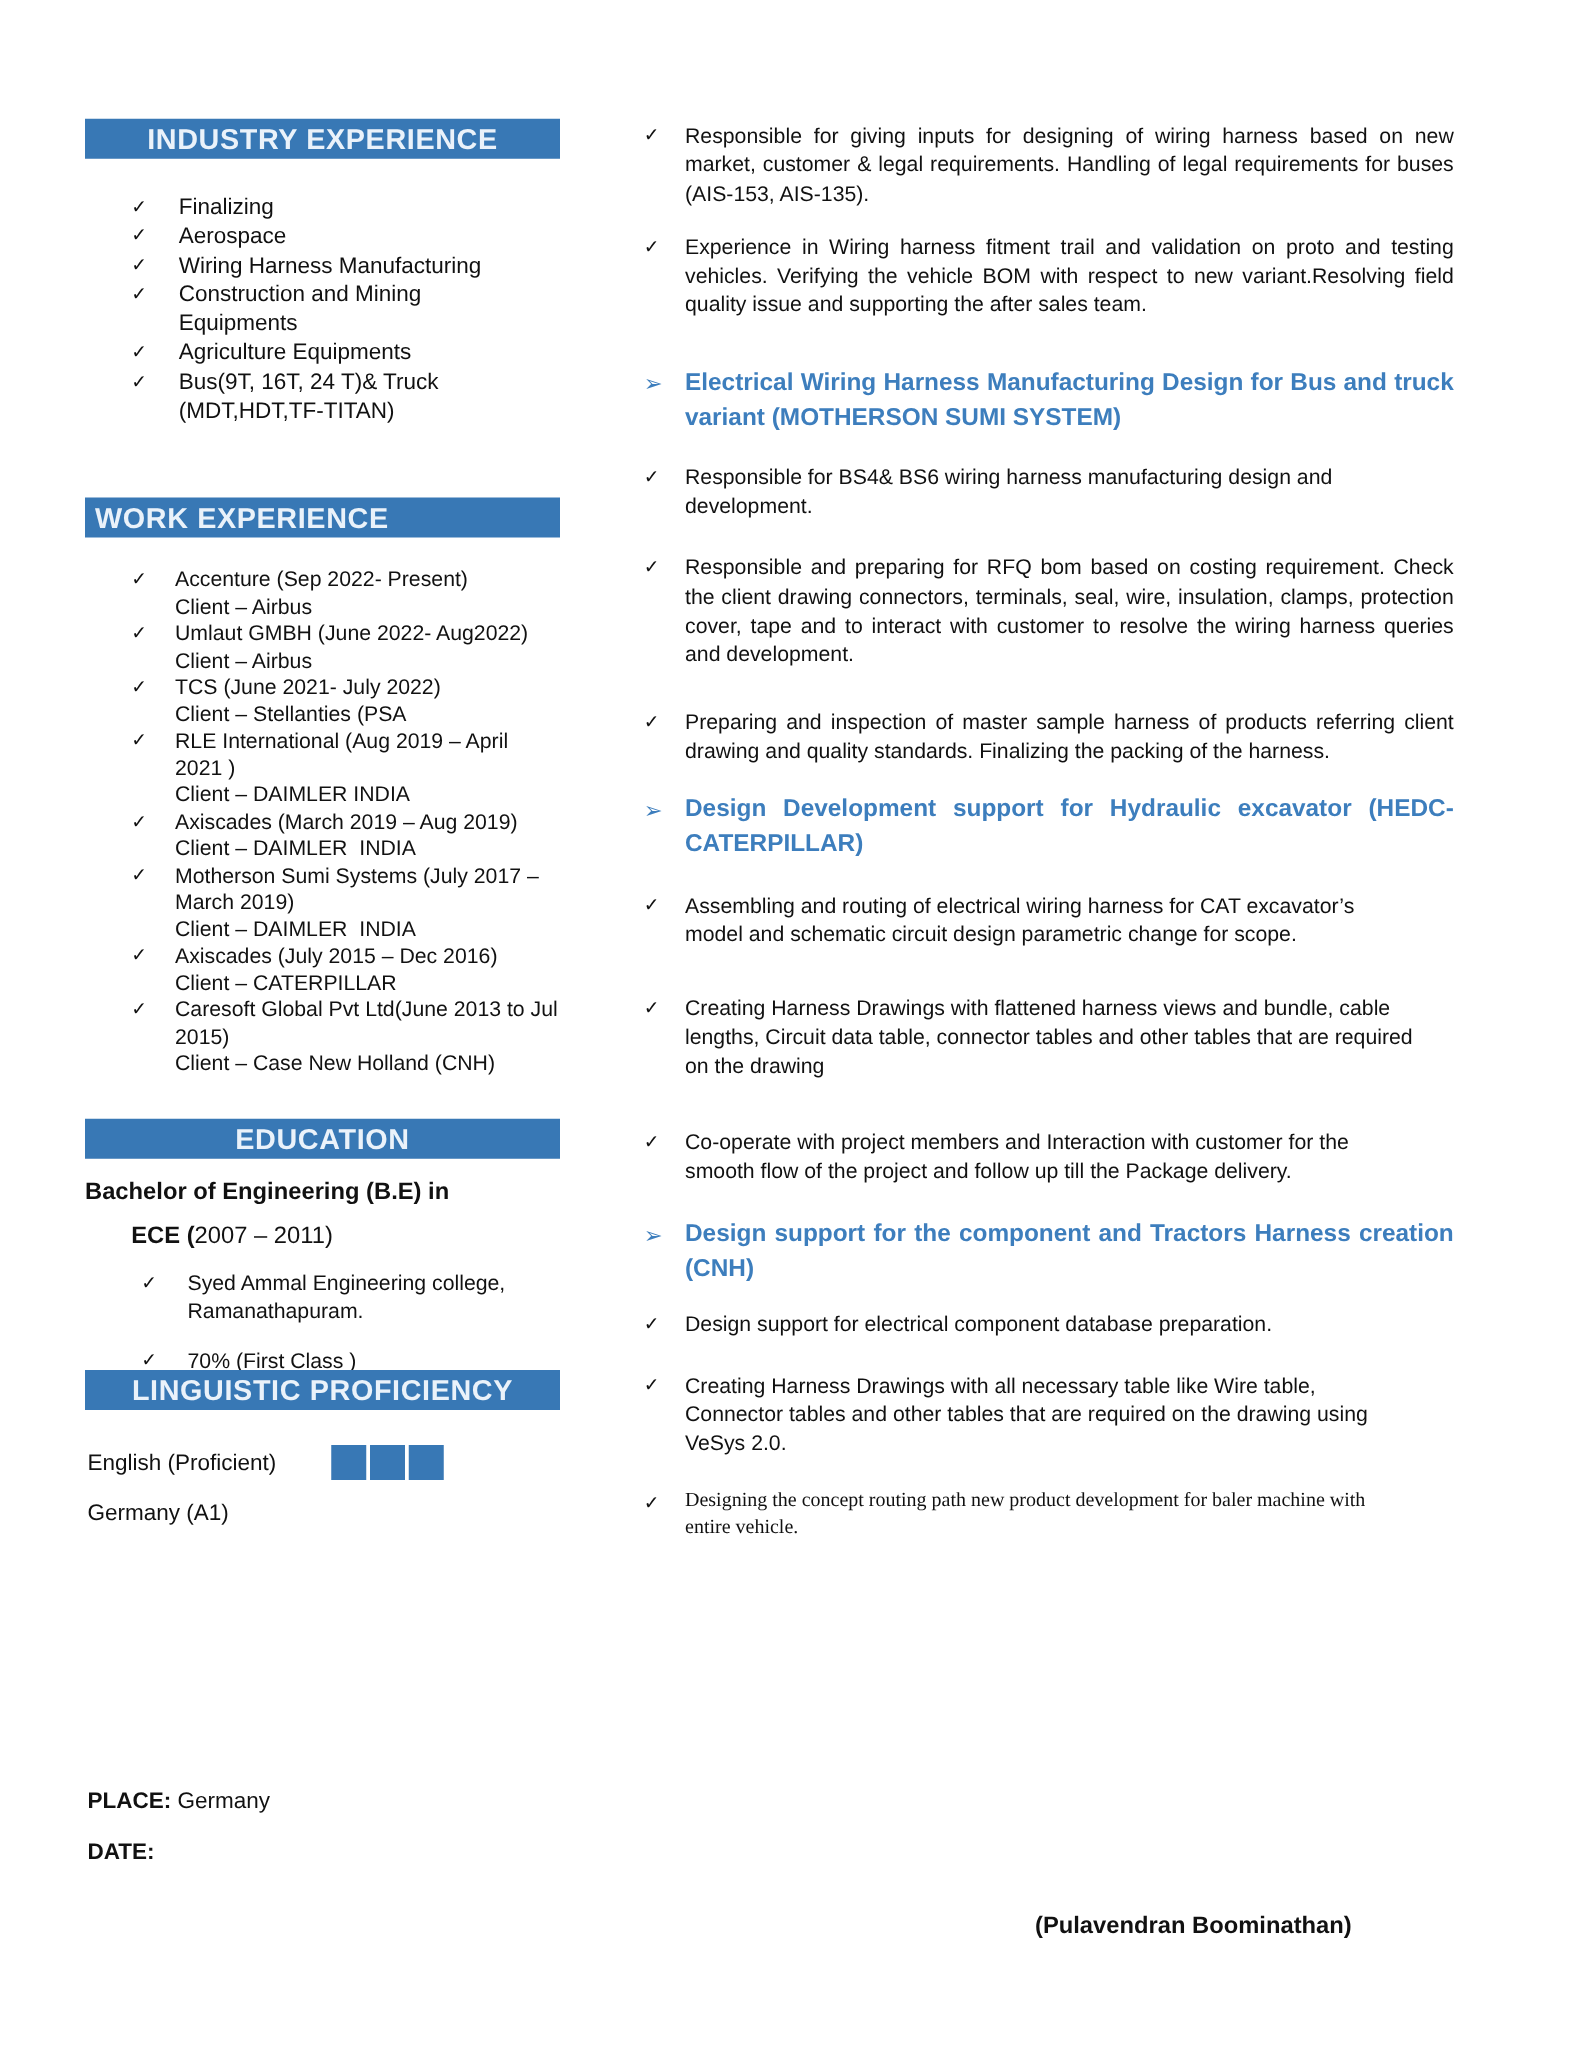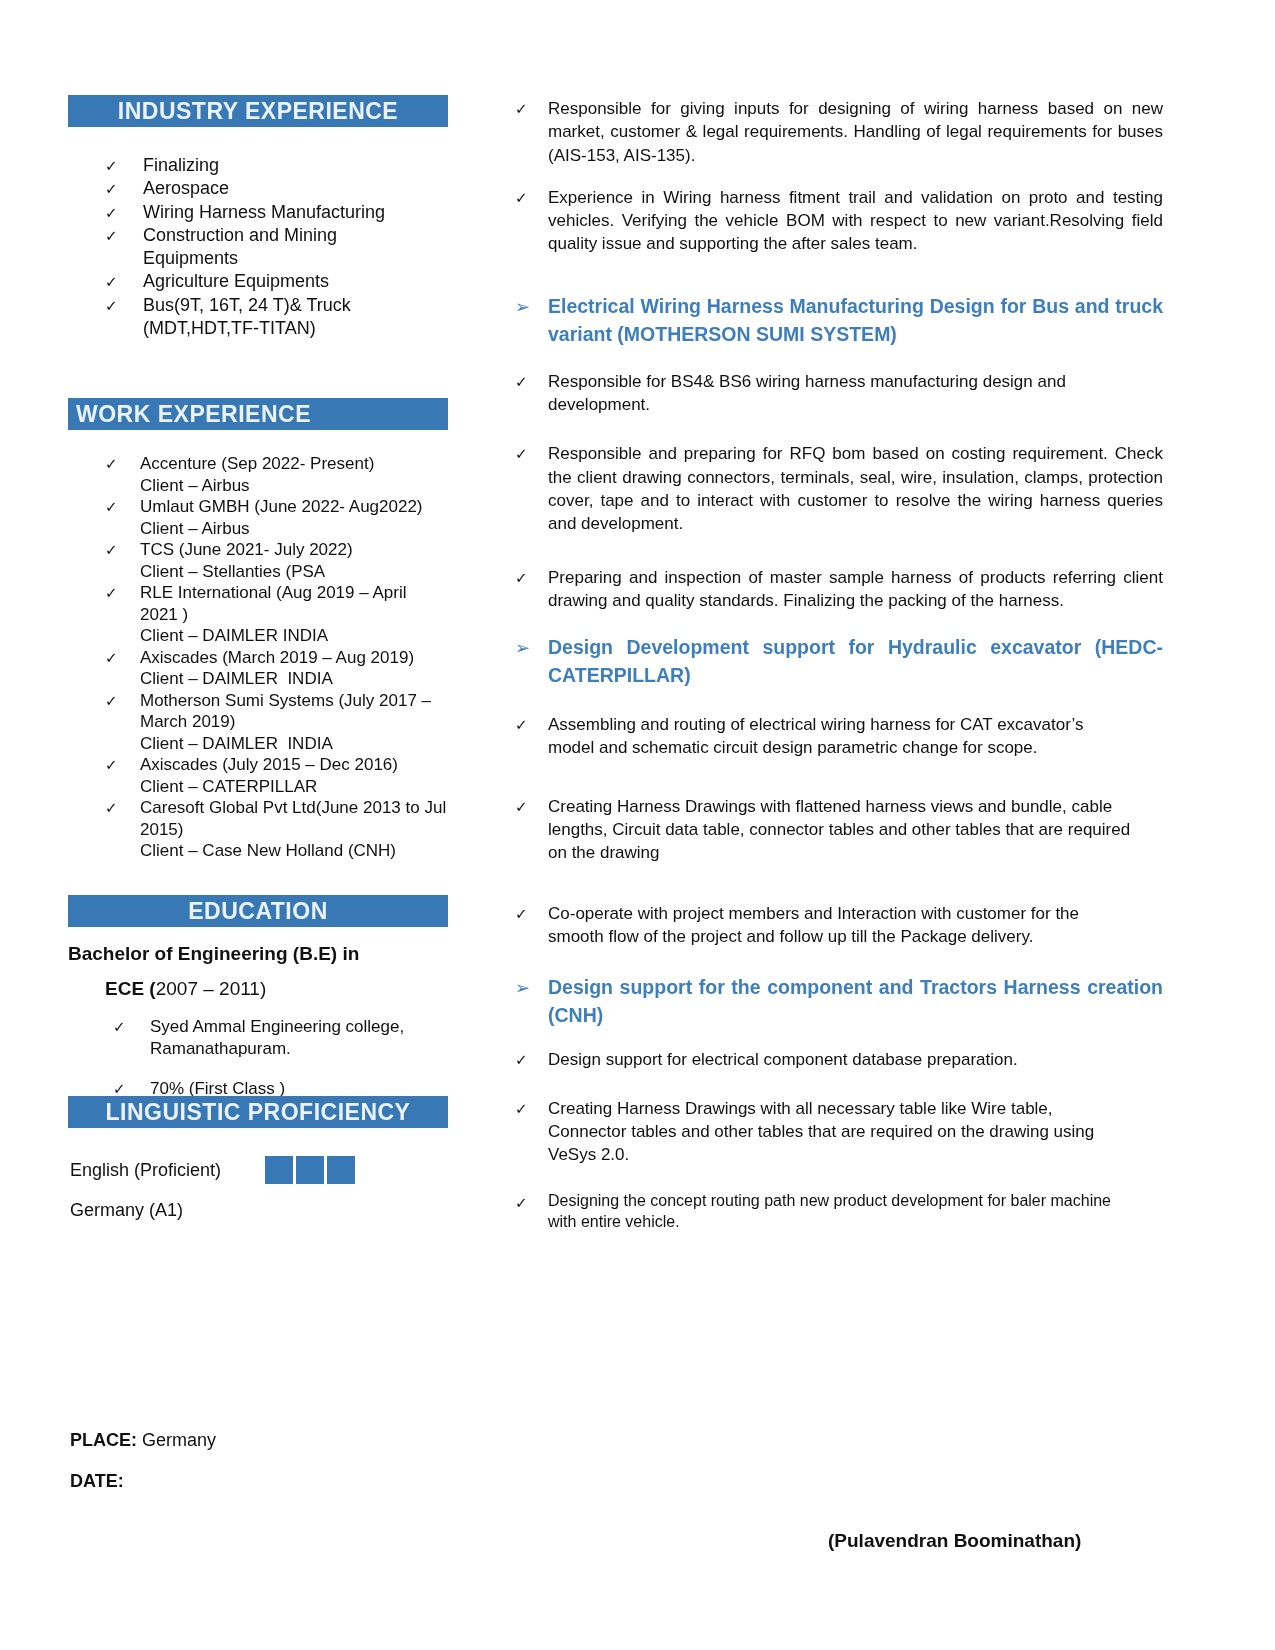--- a/index.html
+++ b/index.html
@@ -47,21 +47,21 @@
 
   
   .rcol { position:absolute; left:515px; top:92px; width:648px; display:flow-root; }
   .blk { position:relative; padding-left:33px; width:615px;
          font-size:17px; line-height:23.3px; }
   .blk .mark { left:0; }
   .blk.narrow { width:584px; }
   .just { text-align:justify; }
   .hd { font-weight:bold; font-size:19.5px; line-height:28px; color:var(--heading); }
   .hd .mark { font-size:18px; color:var(--heading); top:1px; }
-  .sub { display:block; font-size:16px; line-height:20.5px; margin-top:16px; }
+  .sub { display:block; font-size:16px; line-height:20.5px; margin-top:16px;font-family:Liberation Serif, serif; }
 
   
   .foot { position:absolute; font-size:18px; line-height:22px; }
   .foot .b { font-weight:bold; }
   .foot-place { left:70px; top:1429px; }
   .foot-date { left:70px; top:1470px; font-weight:bold; }
   .foot-sign { left:828px; top:1530px; font-weight:bold; font-size:19px; }
 </style>
 </head>
 <body>

